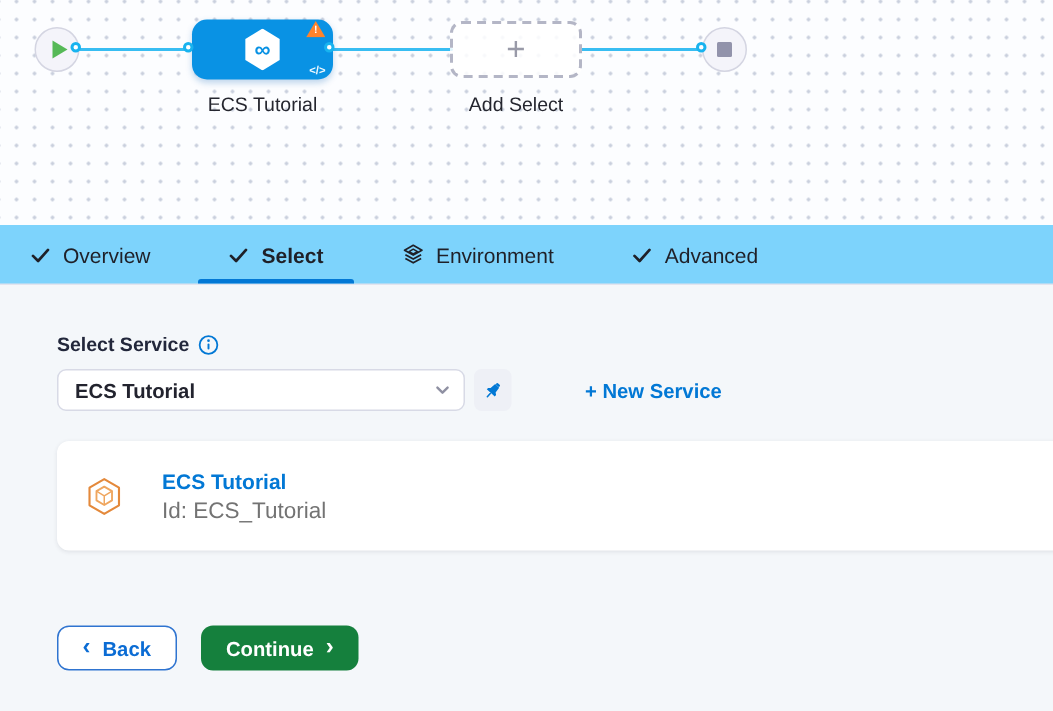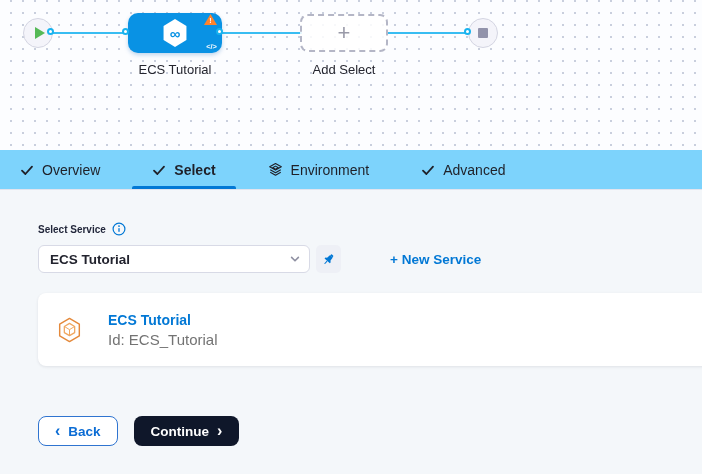--- a/index.html
+++ b/index.html
@@ -62,41 +62,41 @@
     border-bottom:1px solid #e2e4ee; }
   .tab { position:relative; display:flex; align-items:center; gap:8px; padding:0 20px;
     font-size:14px; color:#1f2028; cursor:pointer; white-space:nowrap; }
   .tab.selected { font-weight:bold; }
   .tab.selected::after { content:""; position:absolute; left:0; right:0; bottom:0; height:3px;
     background:#0278d5; border-radius:2px 2px 0 0; }
   .tab svg { flex:0 0 auto; }
 
   
   .content { position:relative; height:284px; background:#f4f7fa; padding:32px 0 0 38px; overflow:hidden; }
-  .field-label { display:flex; align-items:center; gap:6px; font-size:10px; font-weight:bold; color:#22273b; margin-bottom:9px; }
+  .field-label { display:flex; align-items:center; gap:6px; font-size:13px; font-weight:bold; color:#22273b; margin-bottom:9px; }
   .select-row { display:flex; align-items:center; }
   .select-box { position:relative; width:272px; }
   .select-input { width:272px; height:28px; border:1px solid #d8dae6; border-radius:6px; background:#fff;
     font-family:inherit; font-size:13.5px; font-weight:bold; color:#22232e; padding:0 30px 0 11px; outline:none; }
   .chev-down { position:absolute; right:9px; top:8px; }
   .pin-btn { width:25px; height:28px; margin-left:6px; background:#eef0f6; border:none; border-radius:5px;
     display:flex; align-items:center; justify-content:center; cursor:pointer; }
   .new-service { margin-left:49px; font-size:13.5px; font-weight:bold; color:#0278d5; text-decoration:none; }
 
   .service-card { margin:20px -12px 0 0; height:73px; background:#fff; border-radius:8px;
     box-shadow:0 1px 3px rgba(40,41,61,.10); display:flex; align-items:center; padding-left:19px; }
   .service-card .txt { margin-left:26px; }
   .card-title { font-size:14px; font-weight:bold; color:#0278d5; }
   .card-id { font-size:15px; color:#737373; margin-top:3px; }
 
   .footer { display:flex; align-items:center; gap:16px; margin-top:50px; }
   .btn { display:flex; align-items:center; gap:8px; height:30px; border-radius:8px;
     font-family:inherit; font-size:13.5px; font-weight:bold; cursor:pointer; }
   .btn-back { background:#fff; color:#0b6cd4; border:1.5px solid #2f74d0; padding:0 16px; }
-  .btn-continue { background:#0f172a; color:#fff; border:none; padding:0 17px; }
+  .btn-continue { background:#15803d; color:#fff; border:none; padding:0 17px; }
   .chev-glyph { font-size:16px; font-weight:bold; line-height:1; }
 </style>
 </head>
 <body>
 
 <div class="canvas">
   <div class="connector conn-1"></div>
   <div class="connector conn-2"></div>
   <div class="connector conn-3"></div>
 

